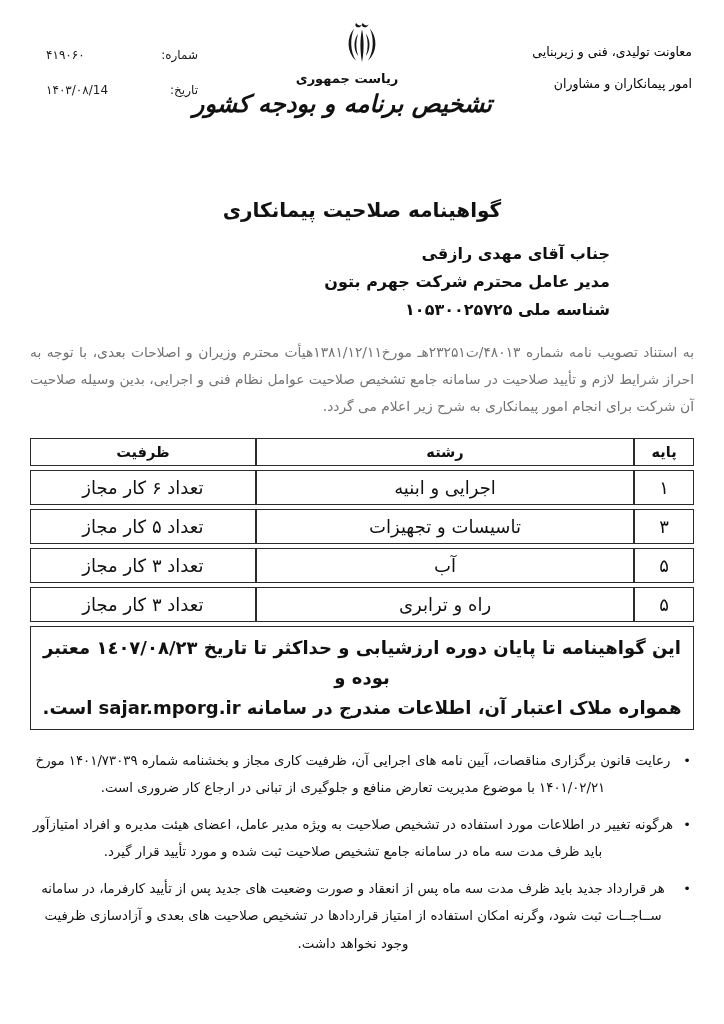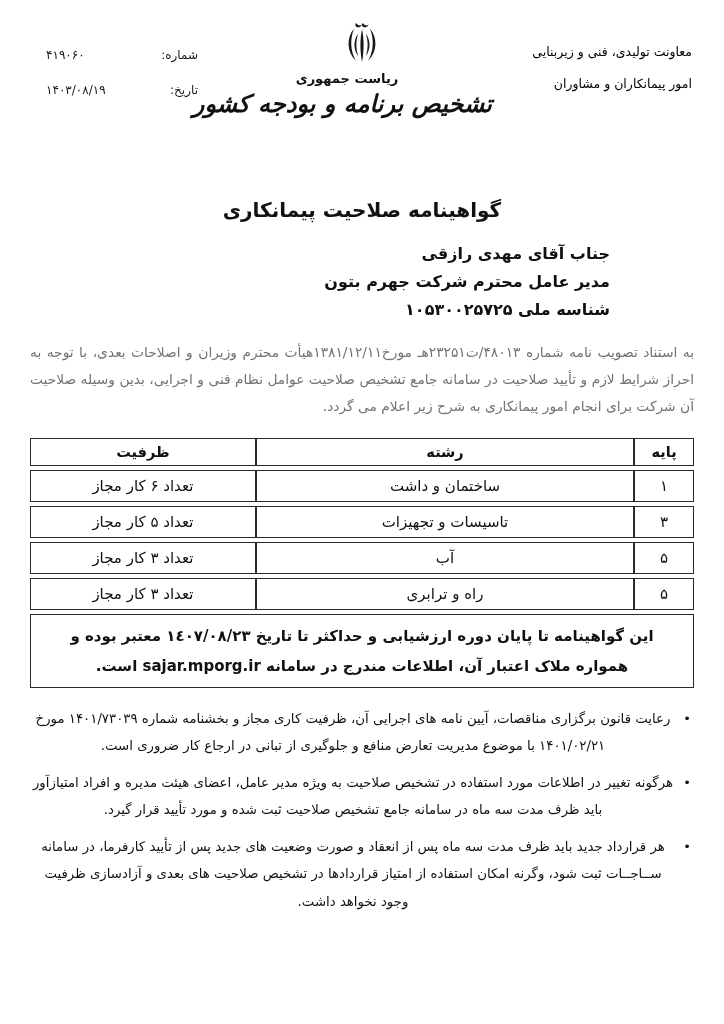--- a/index.html
+++ b/index.html
@@ -23,21 +23,21 @@
   
   .title{text-align:center;font-size:20px;font-weight:bold;margin-top:36px;letter-spacing:0;}
   
   .addr{margin:18px 84px 0 0;font-weight:bold;font-size:16px;line-height:28px;}
   
   .body-par{margin-top:15px;font-size:13.8px;line-height:27px;text-align:justify;color:#737373;}
   
   table.qual{width:100%;border-collapse:separate;border-spacing:0 4px;margin-top:2px;}
   table.qual th,table.qual td{border:1.5px solid #2b2b2b;text-align:center;vertical-align:middle;}
   table.qual th{font-size:14.5px;font-weight:bold;padding:5px 16px;margin-left:35px;}
-  table.qual td{font-size:15px;padding:6px 4px;}
+  table.qual td{font-size:18px;padding:6px 4px;}
   .col-grade{width:9%;}
   .col-field{width:57%;}
   .col-cap{width:34%;}
   td.validity{font-weight:bold;font-size:15px;line-height:30px;padding:7px 10px;}
   
   ul.notes{list-style:none;margin:13px 0 0 0;padding:0;}
   ul.notes li{position:relative;padding-right:18px;margin-bottom:9px;
     font-size:13.3px;line-height:27.5px;text-align:center;color:#111;}
   ul.notes li .bullet{position:absolute;right:3px;top:0;font-size:13px;}
 </style>
@@ -69,21 +69,21 @@
       <div class="orgname">تشخیص برنامه و بودجه کشور</div>
     </div>
 
     <div class="hdr-left">
       <div class="row">
         <span>شماره:</span>
         <span>۴۱۹۰۶۰</span>
       </div>
       <div class="row">
         <span>تاریخ:</span>
-        <span>۱۴۰۳/۰۸/۱۹</span>
+        <span>۱۴۰۳/۰۸/14</span>
       </div>
     </div>
   </div>
 
   <div class="title">گواهینامه صلاحیت پیمانکاری</div>
 
   <div class="addr">
     <div>جناب آقای مهدی رازقی</div>
     <div>مدیر عامل محترم شرکت جهرم بتون</div>
     <div>شناسه ملی ۱۰۵۳۰۰۲۵۷۲۵</div>
@@ -100,21 +100,21 @@
     <thead>
       <tr>
         <th>پایه</th>
         <th>رشته</th>
         <th>ظرفیت</th>
       </tr>
     </thead>
     <tbody>
       <tr>
         <td>۱</td>
-        <td>ساختمان و داشت</td>
+        <td>اجرایی و ابنیه</td>
         <td>تعداد ۶ کار مجاز</td>
       </tr>
       <tr>
         <td>۳</td>
         <td>تاسیسات و تجهیزات</td>
         <td>تعداد ۵ کار مجاز</td>
       </tr>
       <tr>
         <td>۵</td>
         <td>آب</td>

